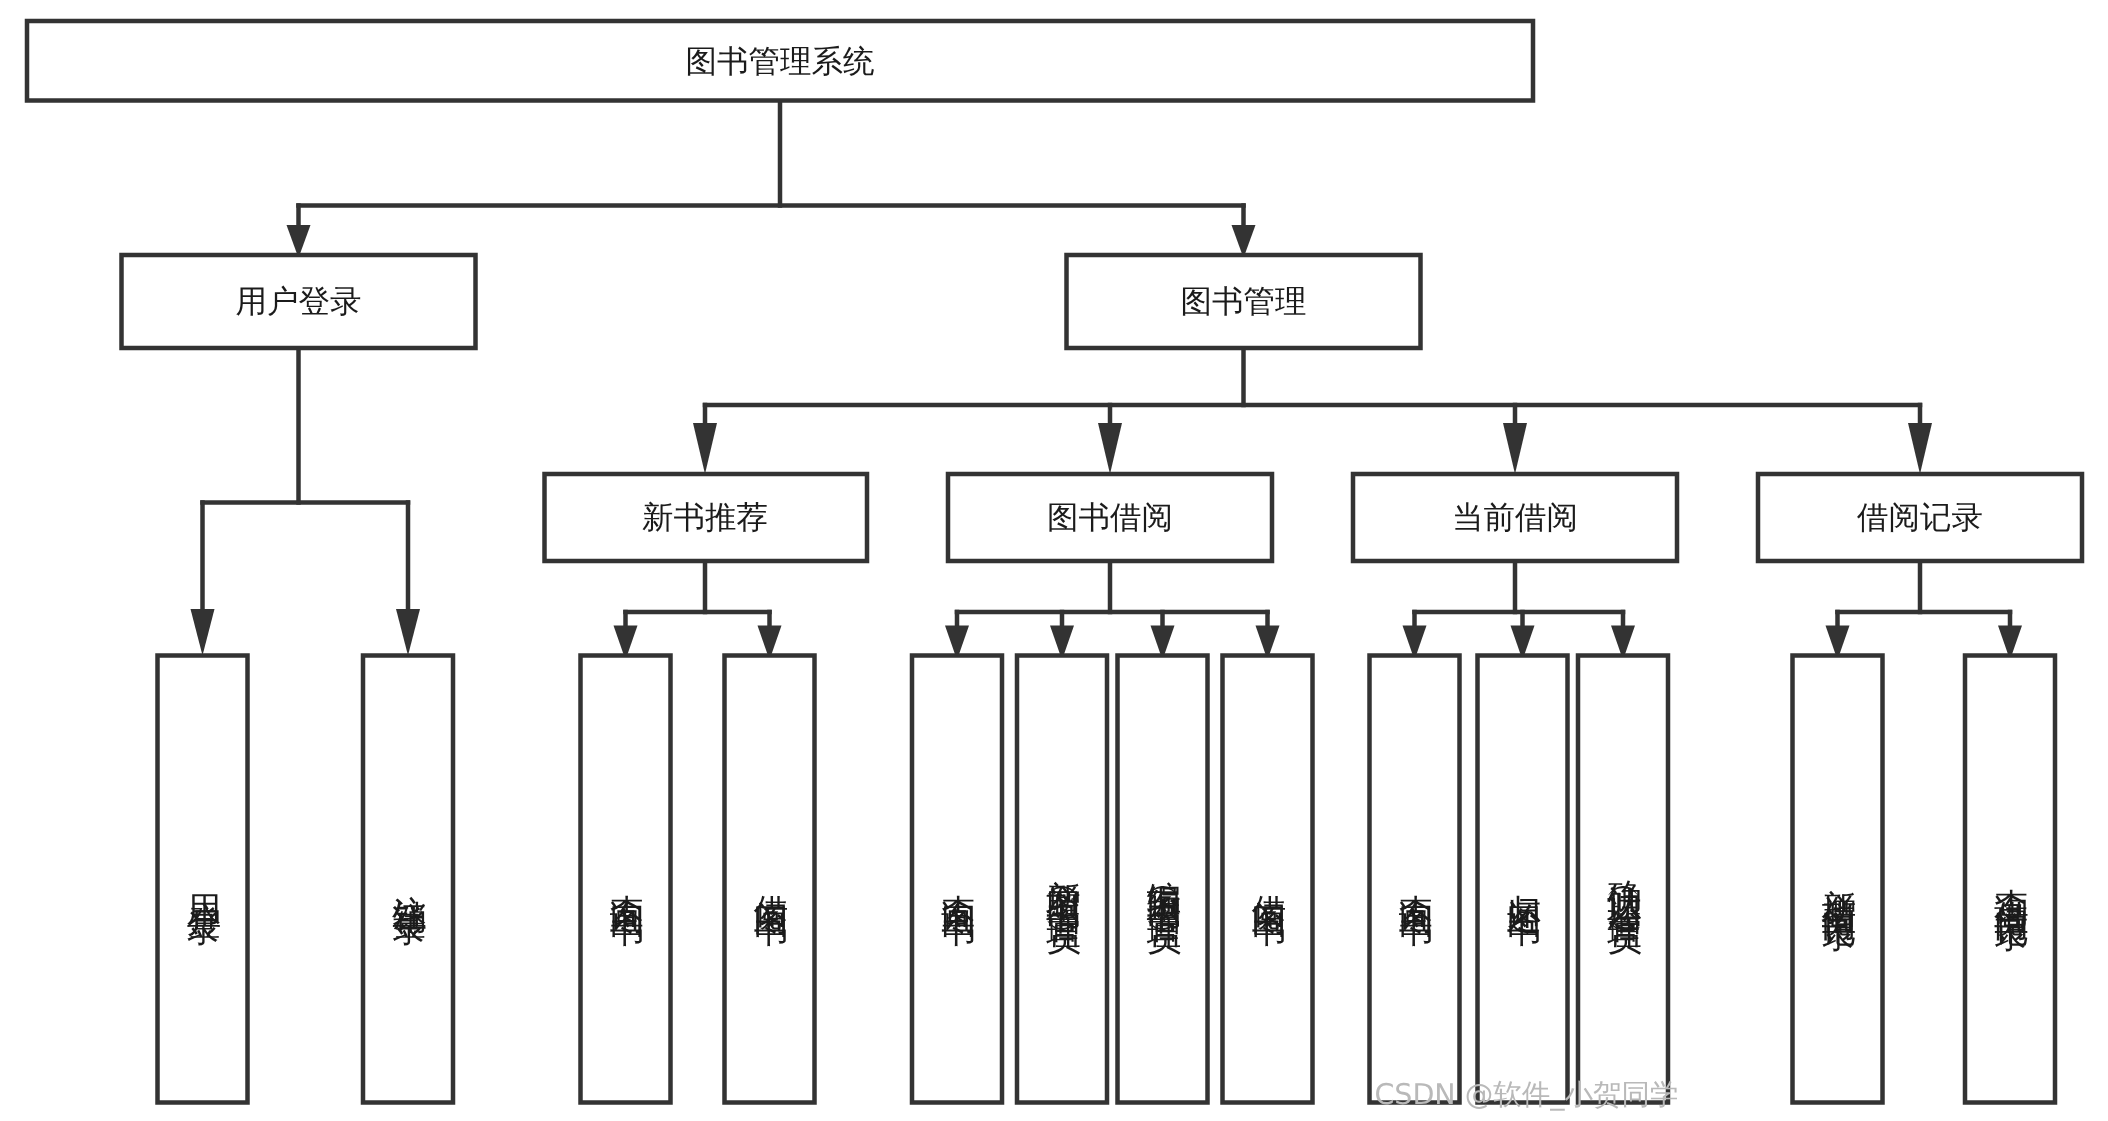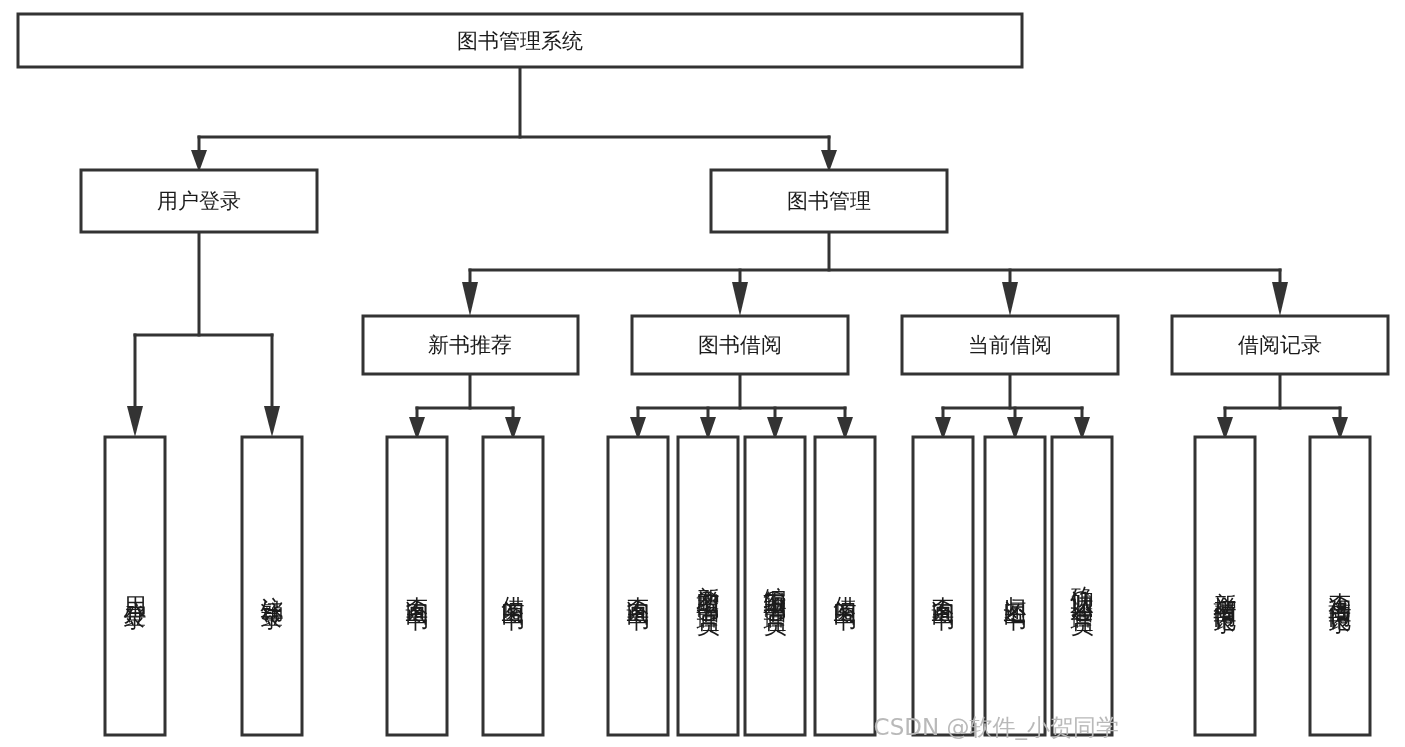--- a/index.html
+++ b/index.html
@@ -62,21 +62,21 @@
     display: flex;
     align-items: center;
     justify-content: center;
     pointer-events: none;
   }
   .watermark {
     position: absolute;
     right: 10px;
     bottom: 4px;
     font-family: "DejaVu Sans", "Liberation Sans", sans-serif;
-    font-size: 23px;
+    font-size: 19px;
     color: #b9b9b9;
     white-space: nowrap;
   }
 </style>
 </head>
 <body>
 
 <div id="diagram-root">
 
   <svg id="tree-svg" viewBox="0 0 1405 747">

